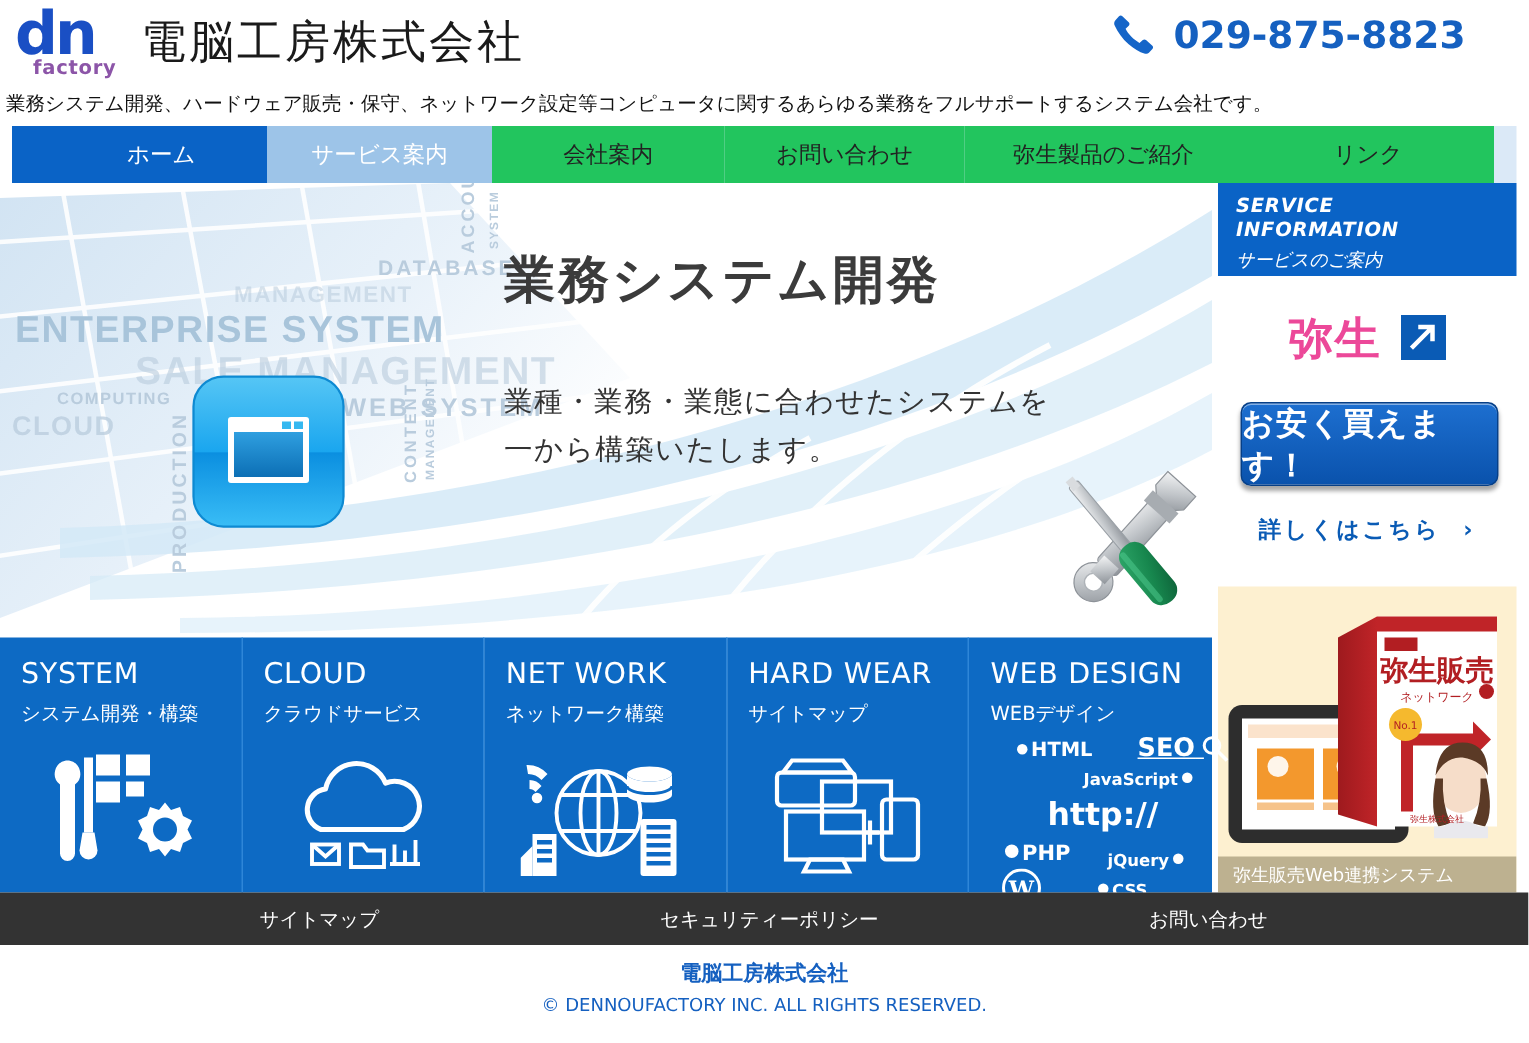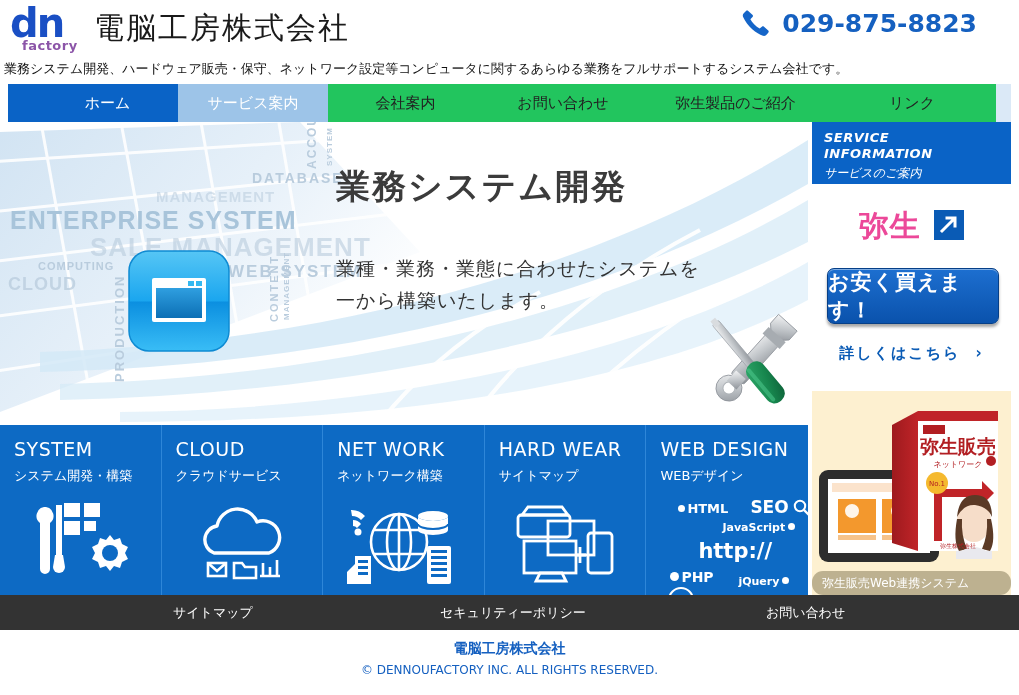--- a/index.html
+++ b/index.html
@@ -110,41 +110,40 @@
     position:absolute; left:0; right:0; top:160px; text-align:center;
     color:#0a5bb5; font-size:15px; font-weight:bold; letter-spacing:2px;
     font-family:"DejaVu Sans", sans-serif;
   }
   .promo { position:relative; height:204px; background:#fdf0d0; overflow:hidden; }
   .promo-caption {
     position:absolute; left:0; bottom:0; width:100%; height:24px;
     background:#bdb190; color:#fff; font-size:12px;
     display:flex; align-items:center; padding-left:10px;
     font-family:"DejaVu Sans", sans-serif;
-    border-radius:11px;
   }
 
   
   .cards { position:absolute; left:0; top:425px; width:808px; height:170px; display:flex; }
   .card { width:161.6px; height:170px; background:#0d6ac4; position:relative;
           border-right:1px solid #2e86d8; }
   .card:last-child { border-right:none; }
   .card-en {
     position:absolute; left:14px; top:13px; font-size:19px; color:#fff;
     letter-spacing:0.5px; font-family:"DejaVu Sans", sans-serif; white-space:nowrap;
   }
   .card-jp {
     position:absolute; left:14px; top:42px; font-size:13px; color:#ffffff;
     font-family:"DejaVu Sans", sans-serif; white-space:nowrap;
   }
   .card-icon { position:absolute; left:0; right:0; top:70px; display:flex;
                align-items:center; justify-content:center; height:95px; }
 
   .webtags { position:absolute; left:0; top:62px; width:100%; height:108px; color:#fff;
-             font-family:"DejaVu Sans", sans-serif;margin-top:8px; }
+             font-family:"DejaVu Sans", sans-serif; }
   .webtags span { position:absolute; white-space:nowrap; }
   .dot { display:inline-block; width:7px; height:7px; border-radius:50%;
          background:#fff; vertical-align:1px; margin-right:2px; }
 
   
   .footbar {
     position:absolute; left:0; top:595px; width:1019px; height:35px;
     background:#333333; display:flex; align-items:center;
   }
   .footbar a {
@@ -470,21 +469,21 @@
       </div>
     </div>
 
     <div class="card">
       <div class="card-en">WEB DESIGN</div>
       <div class="card-jp">WEBデザイン</div>
       <div class="webtags">
         <span style="left:32px; top:6px; font-size:13px;">
           <i class="dot"></i><b>HTML</b>
         </span>
-        <span style="left:104px; top:2px; font-size:17px; font-weight:bold;">
+        <span style="left:112px; top:2px; font-size:17px; font-weight:bold;text-decoration:underline;">
           <b>SEO</b>
           <svg width="18" height="18" viewBox="0 0 18 18" style="vertical-align:-4px;margin-left:-2px;">
             <circle cx="7" cy="7" r="5.2" fill="none" stroke="#fff" stroke-width="2"></circle>
             <path d="M11 11 L17 17" stroke="#fff" stroke-width="2.4"></path>
           </svg>
         </span>
         <span style="left:76px; top:26px; font-size:11px;text-align:right;">
           <b>JavaScript</b><i class="dot" style="margin-left:3px;margin-right:0;"></i>
         </span>
         <span style="left:52px; top:44px; font-size:21px; font-weight:bold;">http://</span>

